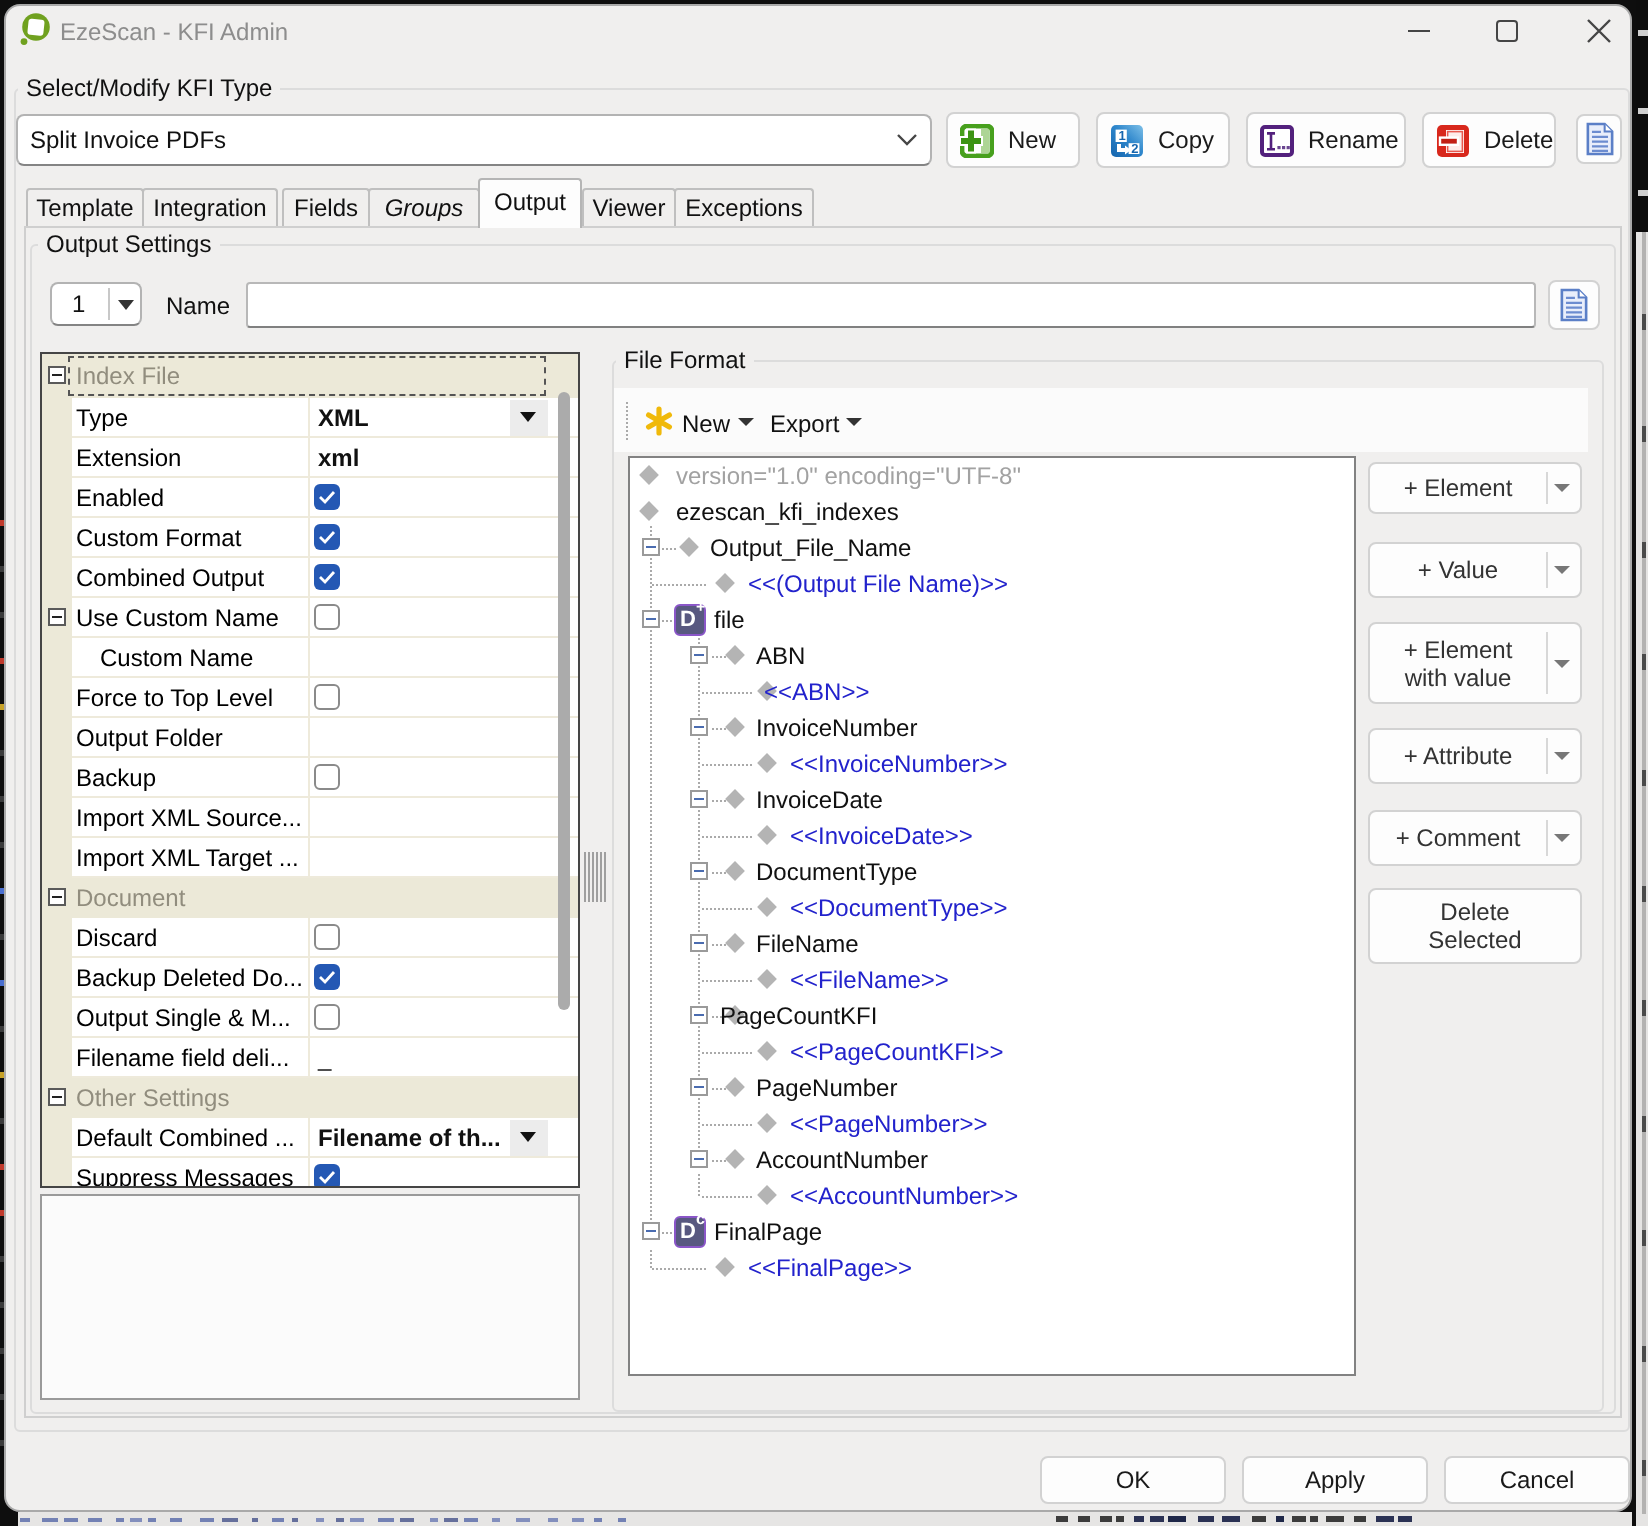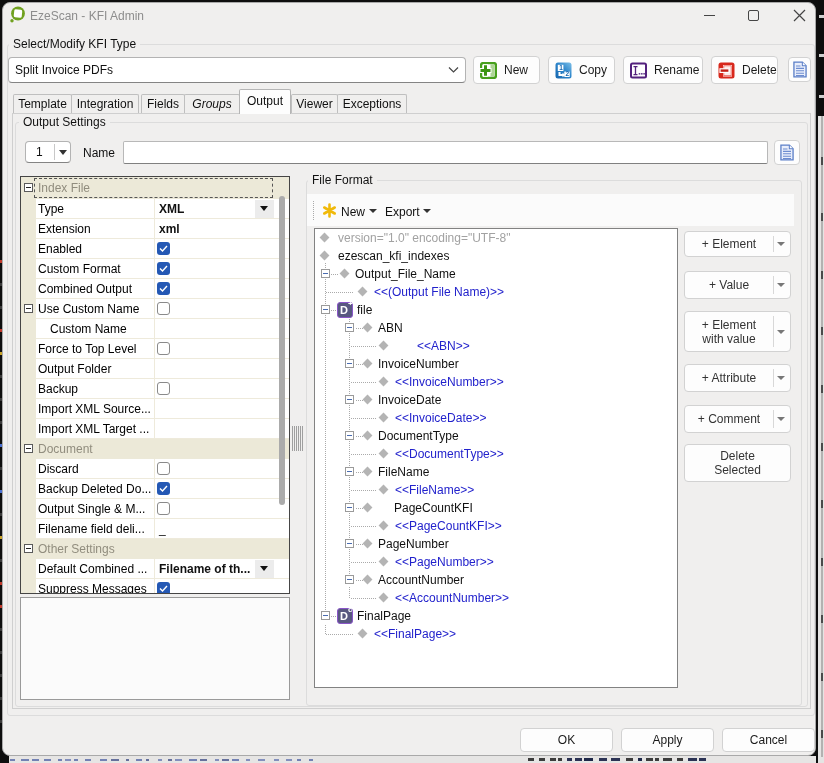--- a/index.html
+++ b/index.html
@@ -301,21 +301,21 @@
 <div style="position:absolute;left:348px;top:300px;color:#fff;font-weight:bold;font-size:8px;line-height:8px;">+</div>
 <div class="trow " style="left:357px;top:303px;">file</div>
 <div class="texp" style="left:345px;top:323px;">
       <i></i>
     </div>
 <div class="hdot" style="left:356px;top:328px;width:7px;"></div>
 <div class="dia" style="left:364px;top:324px;"></div>
 <div class="trow " style="left:378px;top:321px;">ABN</div>
 <div class="hdot" style="left:351px;top:346px;width:26px;"></div>
 <div class="dia" style="left:380px;top:342px;"></div>
-<div class="trow blue" style="left:417px;top:339px;">&lt;&lt;ABN&gt;&gt;</div>
+<div class="trow blue" style="left:382px;top:339px;">&lt;&lt;ABN&gt;&gt;</div>
 <div class="texp" style="left:345px;top:359px;">
       <i></i>
     </div>
 <div class="hdot" style="left:356px;top:364px;width:7px;"></div>
 <div class="dia" style="left:364px;top:360px;"></div>
 <div class="trow " style="left:378px;top:357px;">InvoiceNumber</div>
 <div class="hdot" style="left:351px;top:382px;width:26px;"></div>
 <div class="dia" style="left:380px;top:378px;"></div>
 <div class="trow blue" style="left:395px;top:375px;">&lt;&lt;InvoiceNumber&gt;&gt;</div>
 <div class="texp" style="left:345px;top:395px;">
@@ -343,21 +343,21 @@
 <div class="dia" style="left:364px;top:468px;"></div>
 <div class="trow " style="left:378px;top:465px;">FileName</div>
 <div class="hdot" style="left:351px;top:490px;width:26px;"></div>
 <div class="dia" style="left:380px;top:486px;"></div>
 <div class="trow blue" style="left:395px;top:483px;">&lt;&lt;FileName&gt;&gt;</div>
 <div class="texp" style="left:345px;top:503px;">
       <i></i>
     </div>
 <div class="hdot" style="left:356px;top:508px;width:7px;"></div>
 <div class="dia" style="left:364px;top:504px;"></div>
-<div class="trow " style="left:394px;top:501px;">PageCountKFI</div>
+<div class="trow " style="left:360px;top:501px;">PageCountKFI</div>
 <div class="hdot" style="left:351px;top:526px;width:26px;"></div>
 <div class="dia" style="left:380px;top:522px;"></div>
 <div class="trow blue" style="left:395px;top:519px;">&lt;&lt;PageCountKFI&gt;&gt;</div>
 <div class="texp" style="left:345px;top:539px;">
       <i></i>
     </div>
 <div class="hdot" style="left:356px;top:544px;width:7px;"></div>
 <div class="dia" style="left:364px;top:540px;"></div>
 <div class="trow " style="left:378px;top:537px;">PageNumber</div>
 <div class="hdot" style="left:351px;top:562px;width:26px;"></div>

